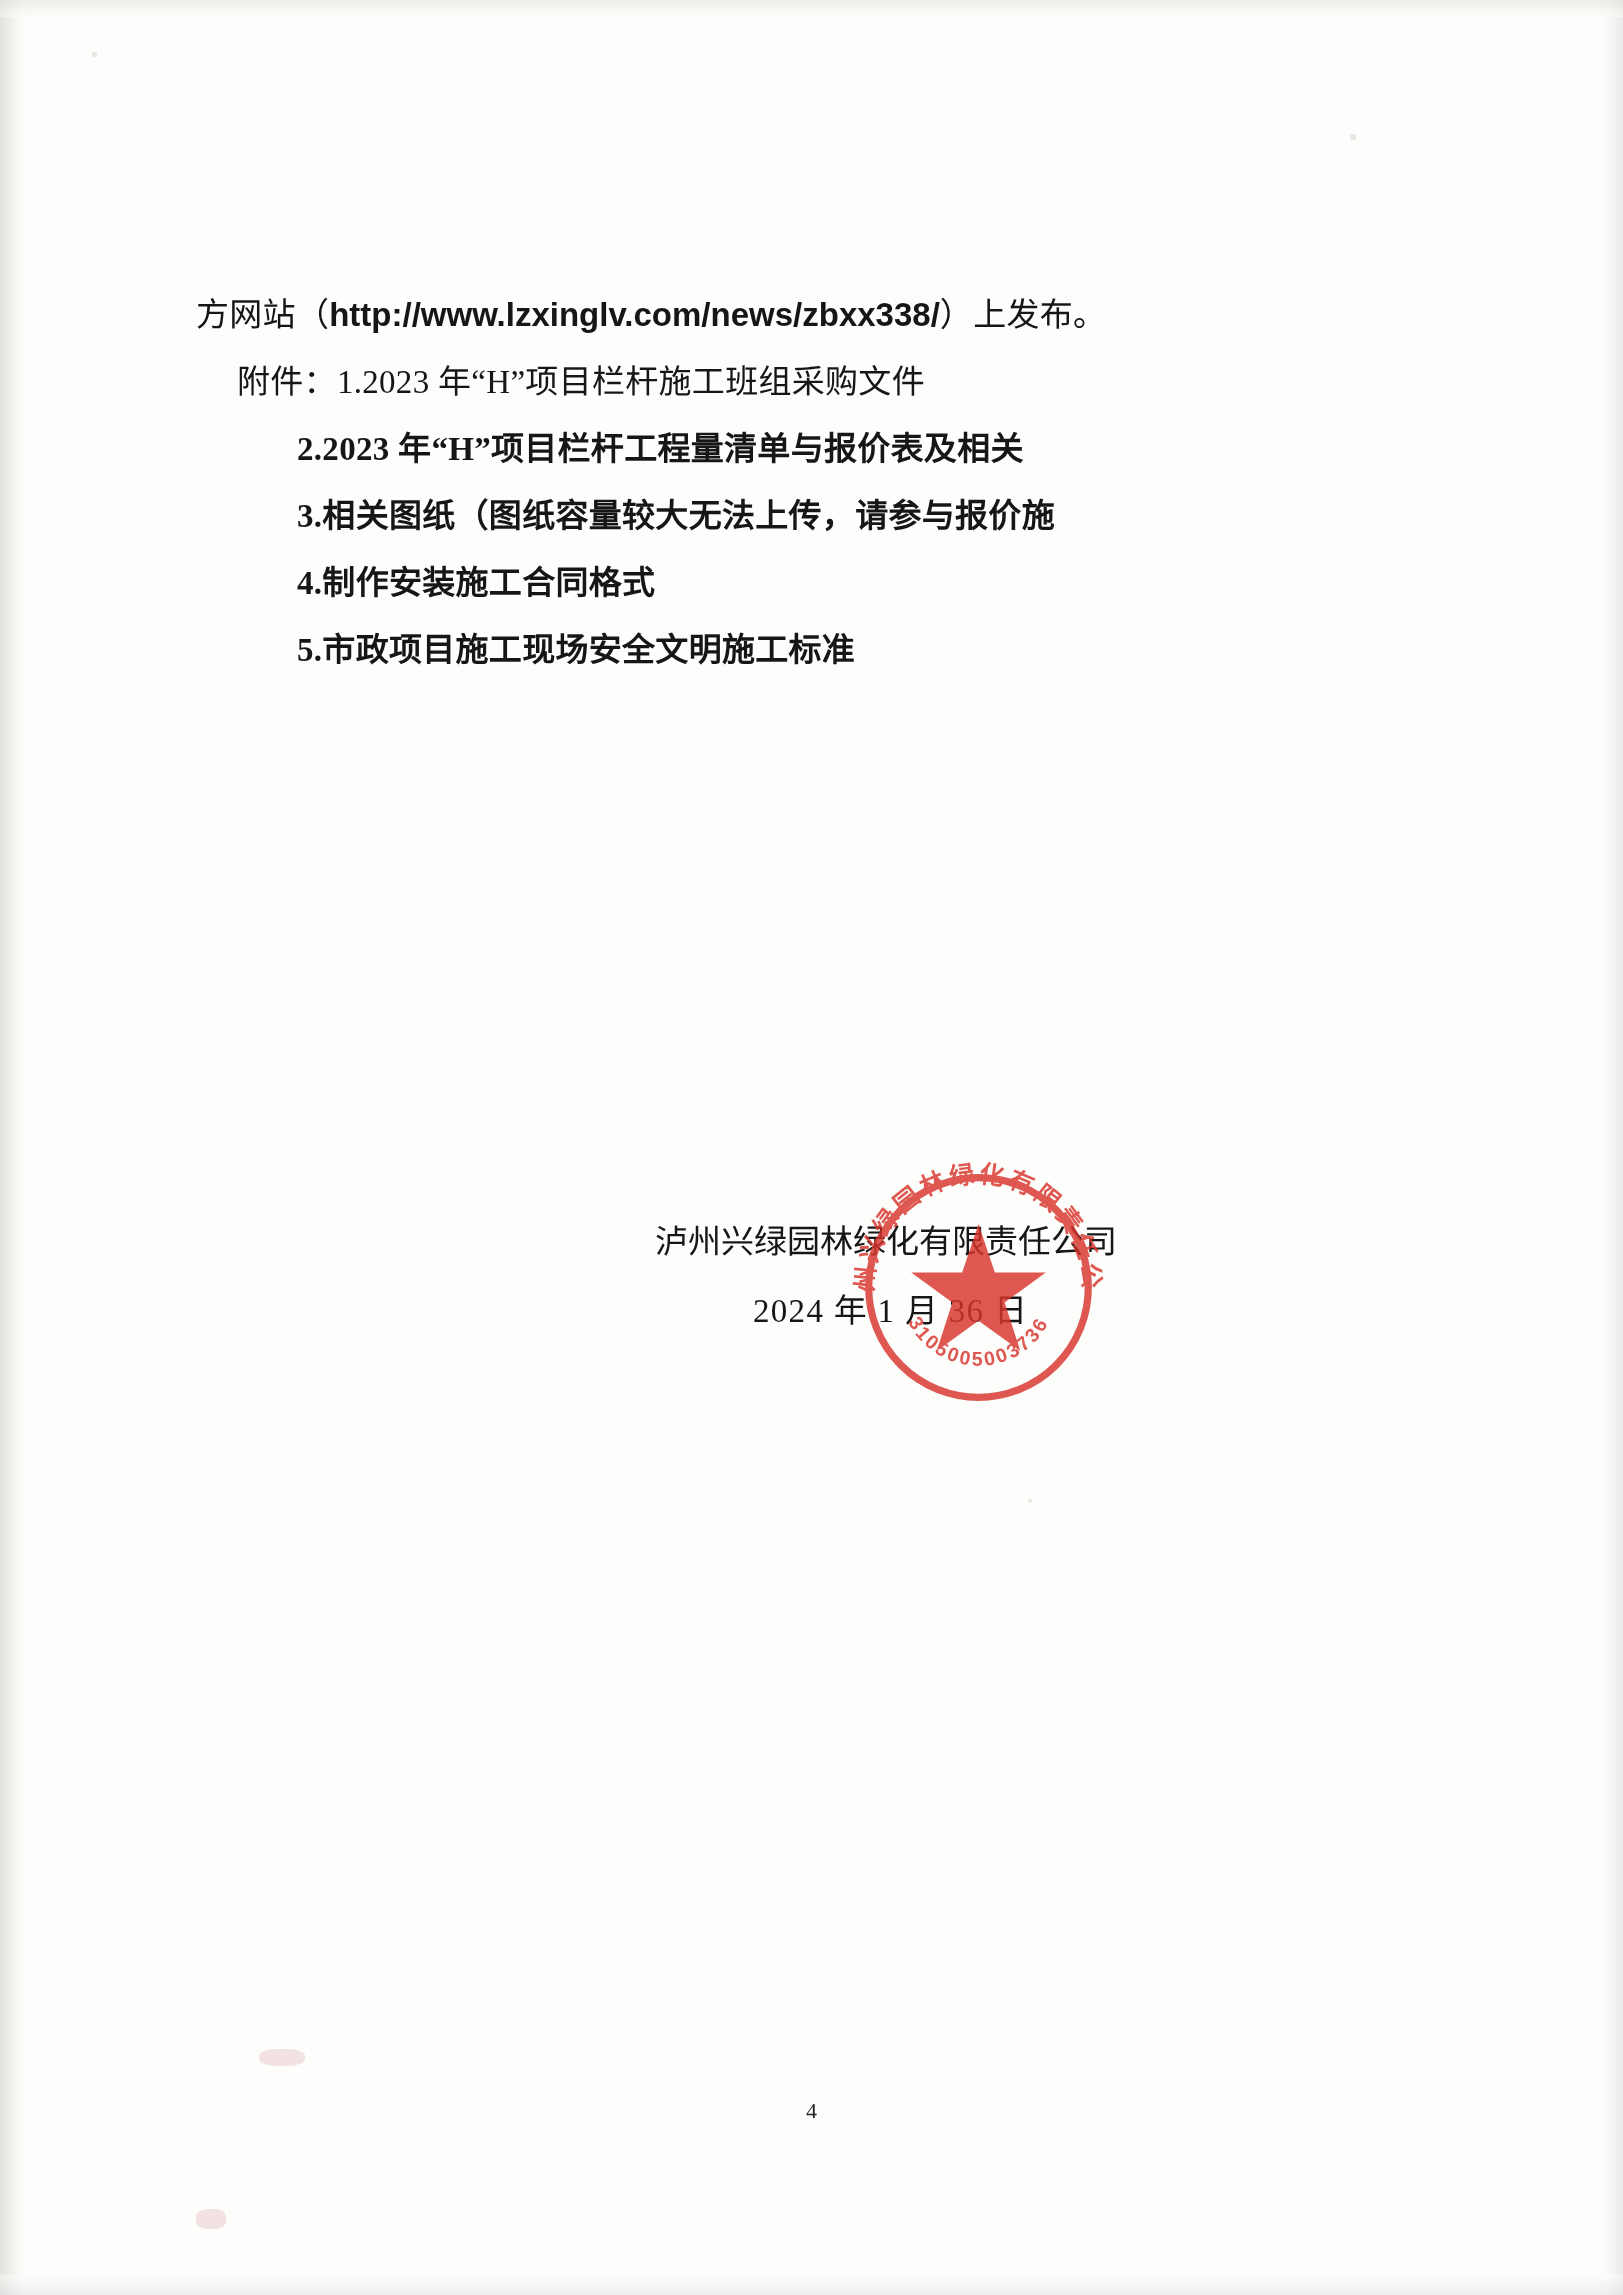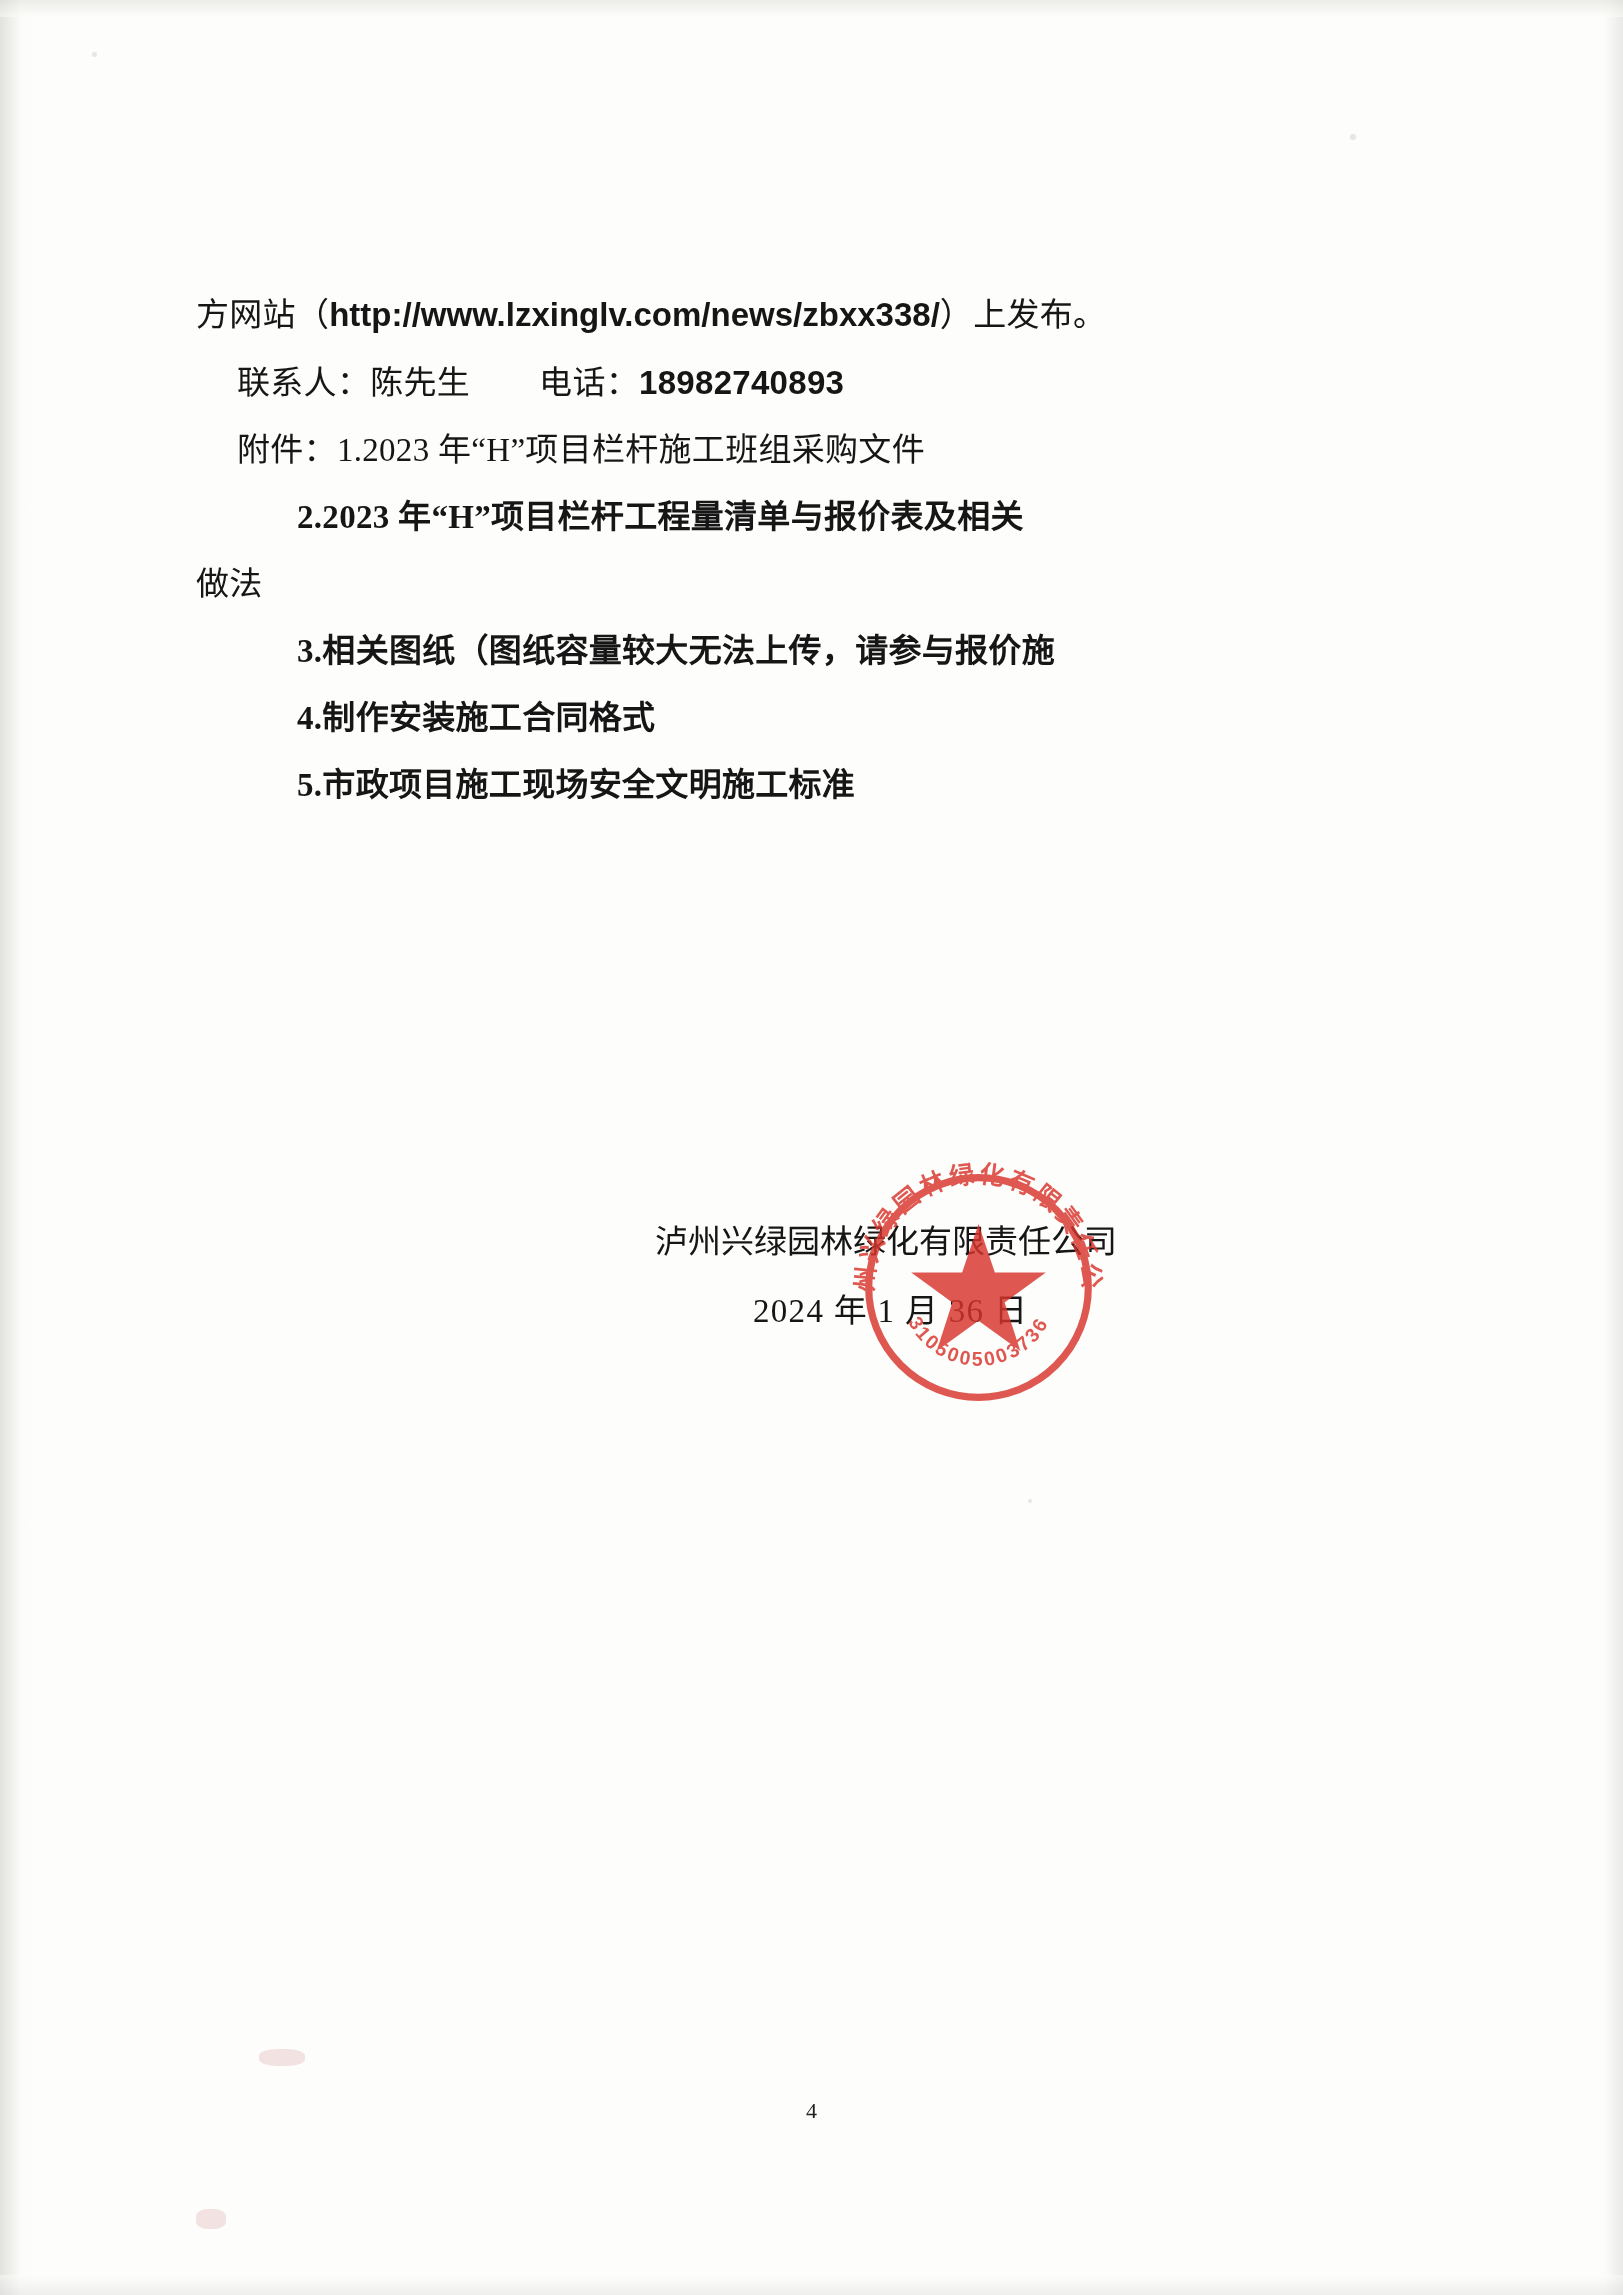--- a/index.html
+++ b/index.html
@@ -153,28 +153,26 @@
   <div class="speck" style="left:1350px;top:134px;width:5.9px;height:5.9px;"></div>
   <div class="speck" style="left:1028px;top:1499px;width:3.9px;height:3.9px;"></div>
   <div class="smudge" style="left:259px;top:2049px;width:46px;height:17px;"></div>
   <div class="smudge" style="left:196px;top:2209px;width:29.5px;height:19.6px;"></div>
 
   <div class="content">
 
     <div class="line indent-1"><span>方网站（</span><span class="mono-url">http://www.lzxinglv.com/news/zbxx338/</span><span>）上发布。</span></div>
 
 
-    <div class="line indent-2 contact-row"><span>联系人：</span><span>陈先生</span><span class="gap-lg"></span><span>电话：</span><span class="sans bold">18982740893</span></div>
 
 
     <div class="line indent-2"><span>附件：</span><span>1.2023 年“H”项目栏杆施工班组采购文件</span></div>
 
     <div class="line indent-3">2.2023 年“H”项目栏杆工程量清单与报价表及相关</div>
 
-    <div class="line indent-1">做法</div>
 
     <div class="line indent-3">3.相关图纸（图纸容量较大无法上传，请参与报价施</div>
 
 
     <div class="line indent-3">4.制作安装施工合同格式</div>
 
     <div class="line indent-3">5.市政项目施工现场安全文明施工标准</div>
 
   </div>
 

